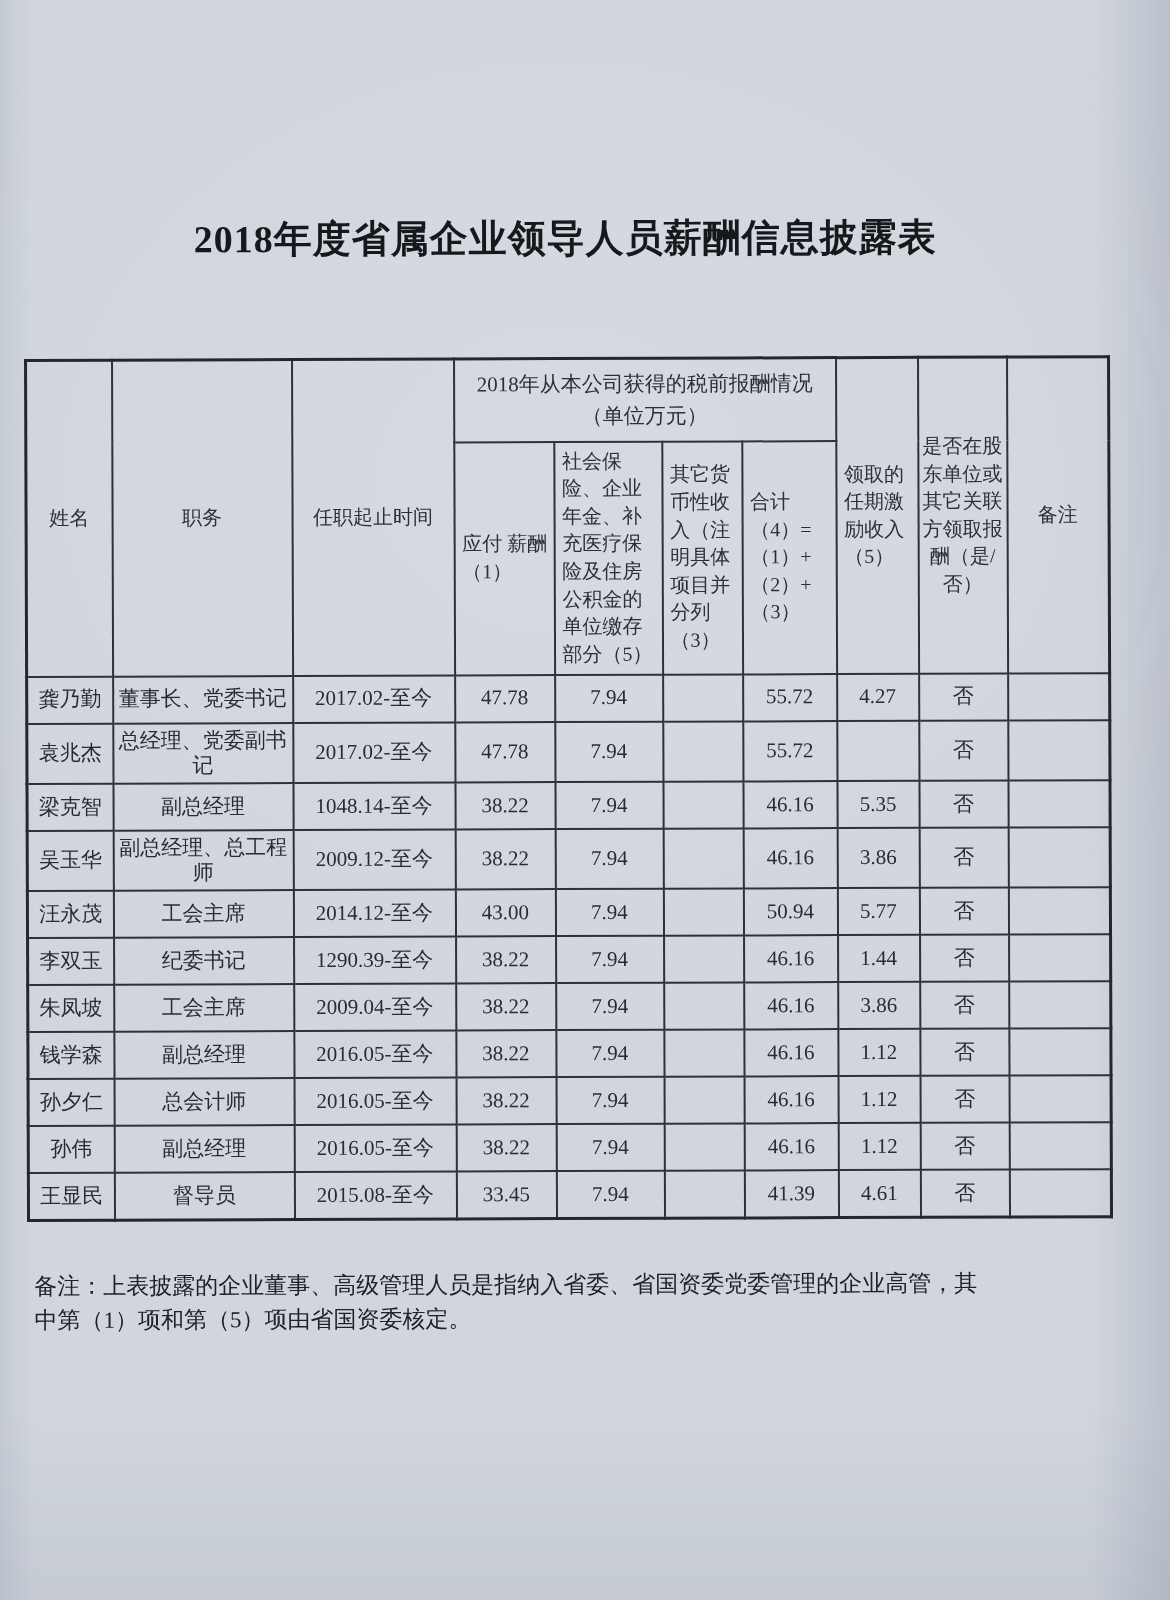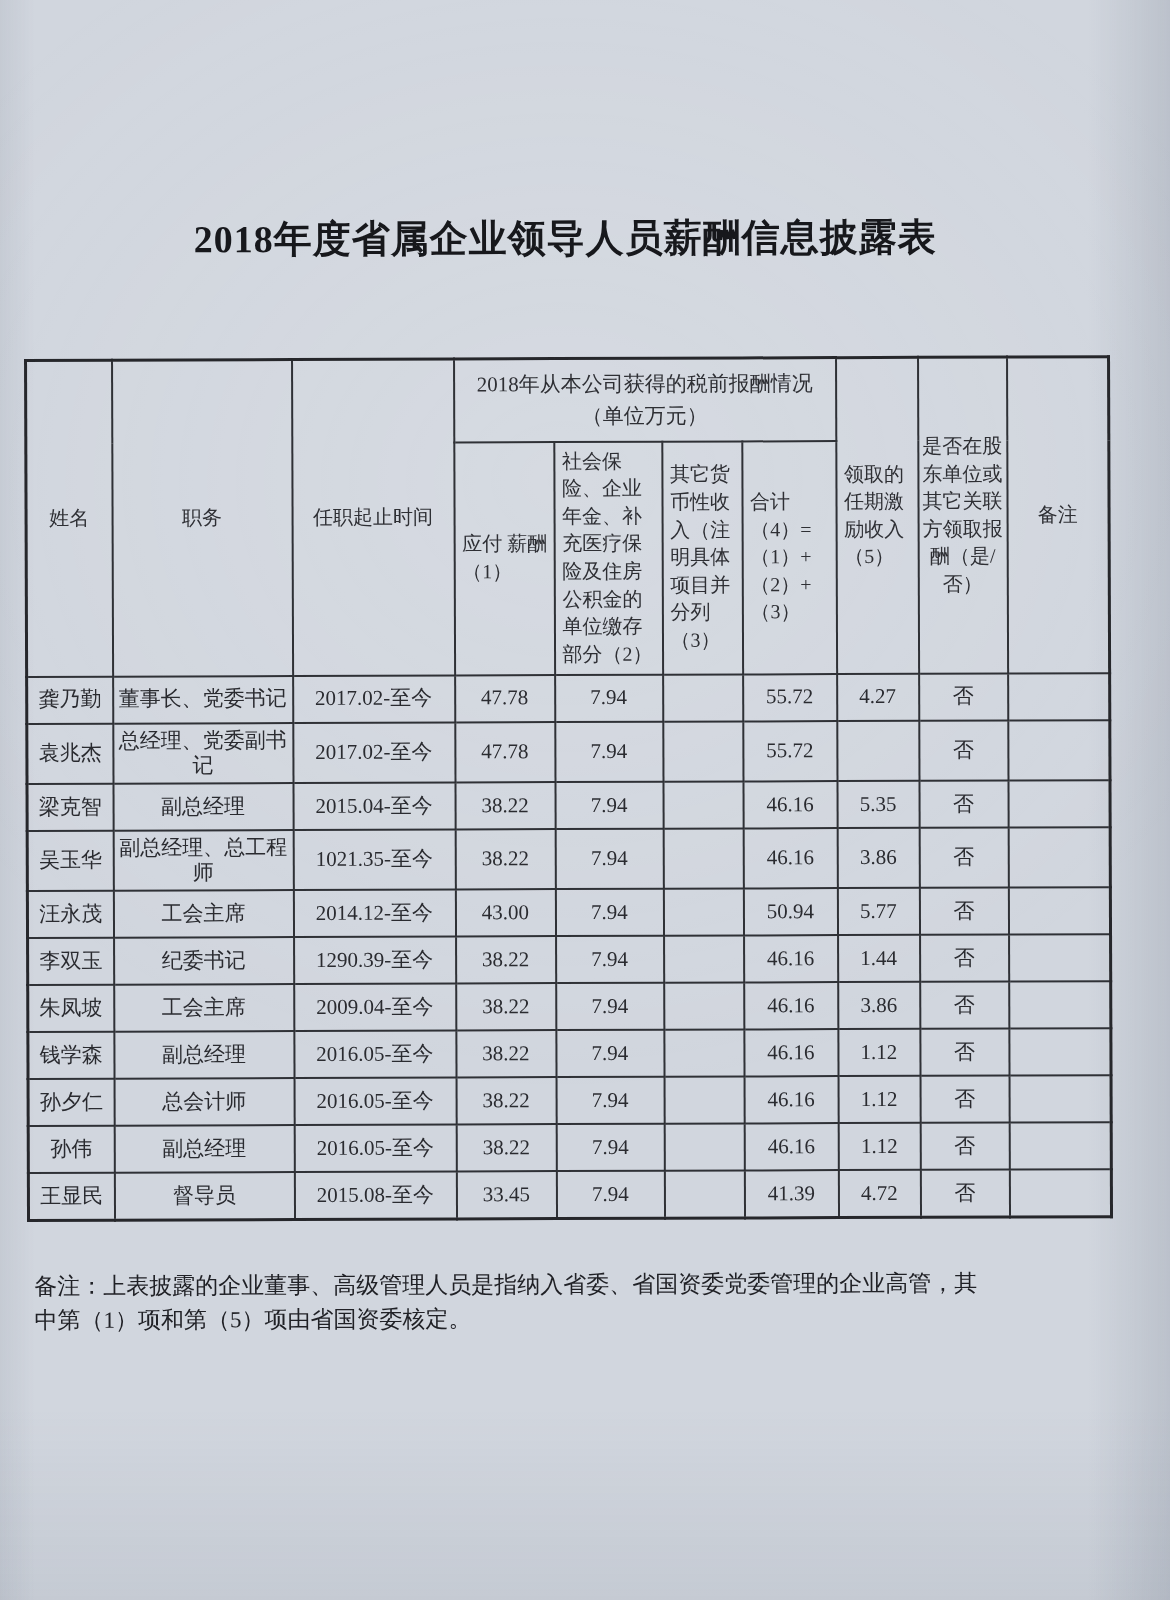--- a/index.html
+++ b/index.html
@@ -120,21 +120,21 @@
         <td class="hc" rowspan="2">姓名</td>
         <td class="hc" rowspan="2">职务</td>
         <td class="hc" rowspan="2">任职起止时间</td>
         <td class="hc group" colspan="4">2018年从本公司获得的税前报酬情况　（单位万元）</td>
         <td class="hc hl" rowspan="2">领取的任期激励收入（5）</td>
         <td class="hc" rowspan="2">是否在股东单位或其它关联方领取报酬（是/否）</td>
         <td class="hc" rowspan="2">备注</td>
       </tr>
       <tr class="hrow-b">
         <td class="hc hl">应付 薪酬（1）</td>
-        <td class="hc hl">社会保险、企业年金、补充医疗保险及住房公积金的单位缴存部分（2）</td>
+        <td class="hc hl">社会保险、企业年金、补充医疗保险及住房公积金的单位缴存部分（5）</td>
         <td class="hc hl">其它货币性收入（注明具体项目并分列（3）</td>
         <td class="hc hl pre">合计
 （4）=
 （1）+
 （2）+
 （3）</td>
       </tr>
 
       <tr class="drow">
         <td class="dc">龚乃勤</td>
@@ -156,33 +156,33 @@
         <td class="dc">7.94</td>
         <td class="dc"></td>
         <td class="dc">55.72</td>
         <td class="dc"></td>
         <td class="dc">否</td>
         <td class="dc"></td>
       </tr>
       <tr class="drow">
         <td class="dc">梁克智</td>
         <td class="dc">副总经理</td>
-        <td class="dc">2015.04-至今</td>
+        <td class="dc">1048.14-至今</td>
         <td class="dc">38.22</td>
         <td class="dc">7.94</td>
         <td class="dc"></td>
         <td class="dc">46.16</td>
         <td class="dc">5.35</td>
         <td class="dc">否</td>
         <td class="dc"></td>
       </tr>
       <tr class="drow">
         <td class="dc">吴玉华</td>
         <td class="dc">副总经理、总工程师</td>
-        <td class="dc">1021.35-至今</td>
+        <td class="dc">2009.12-至今</td>
         <td class="dc">38.22</td>
         <td class="dc">7.94</td>
         <td class="dc"></td>
         <td class="dc">46.16</td>
         <td class="dc">3.86</td>
         <td class="dc">否</td>
         <td class="dc"></td>
       </tr>
       <tr class="drow">
         <td class="dc">汪永茂</td>
@@ -257,21 +257,21 @@
         <td class="dc"></td>
       </tr>
       <tr class="drow">
         <td class="dc">王显民</td>
         <td class="dc">督导员</td>
         <td class="dc">2015.08-至今</td>
         <td class="dc">33.45</td>
         <td class="dc">7.94</td>
         <td class="dc"></td>
         <td class="dc">41.39</td>
-        <td class="dc">4.72</td>
+        <td class="dc">4.61</td>
         <td class="dc">否</td>
         <td class="dc"></td>
       </tr>
     </tbody>
   </table>
 
   <p class="footnote">备注：上表披露的企业董事、高级管理人员是指纳入省委、省国资委党委管理的企业高管，其中第（1）项和第（5）项由省国资委核定。</p>
 
 </div>
 

